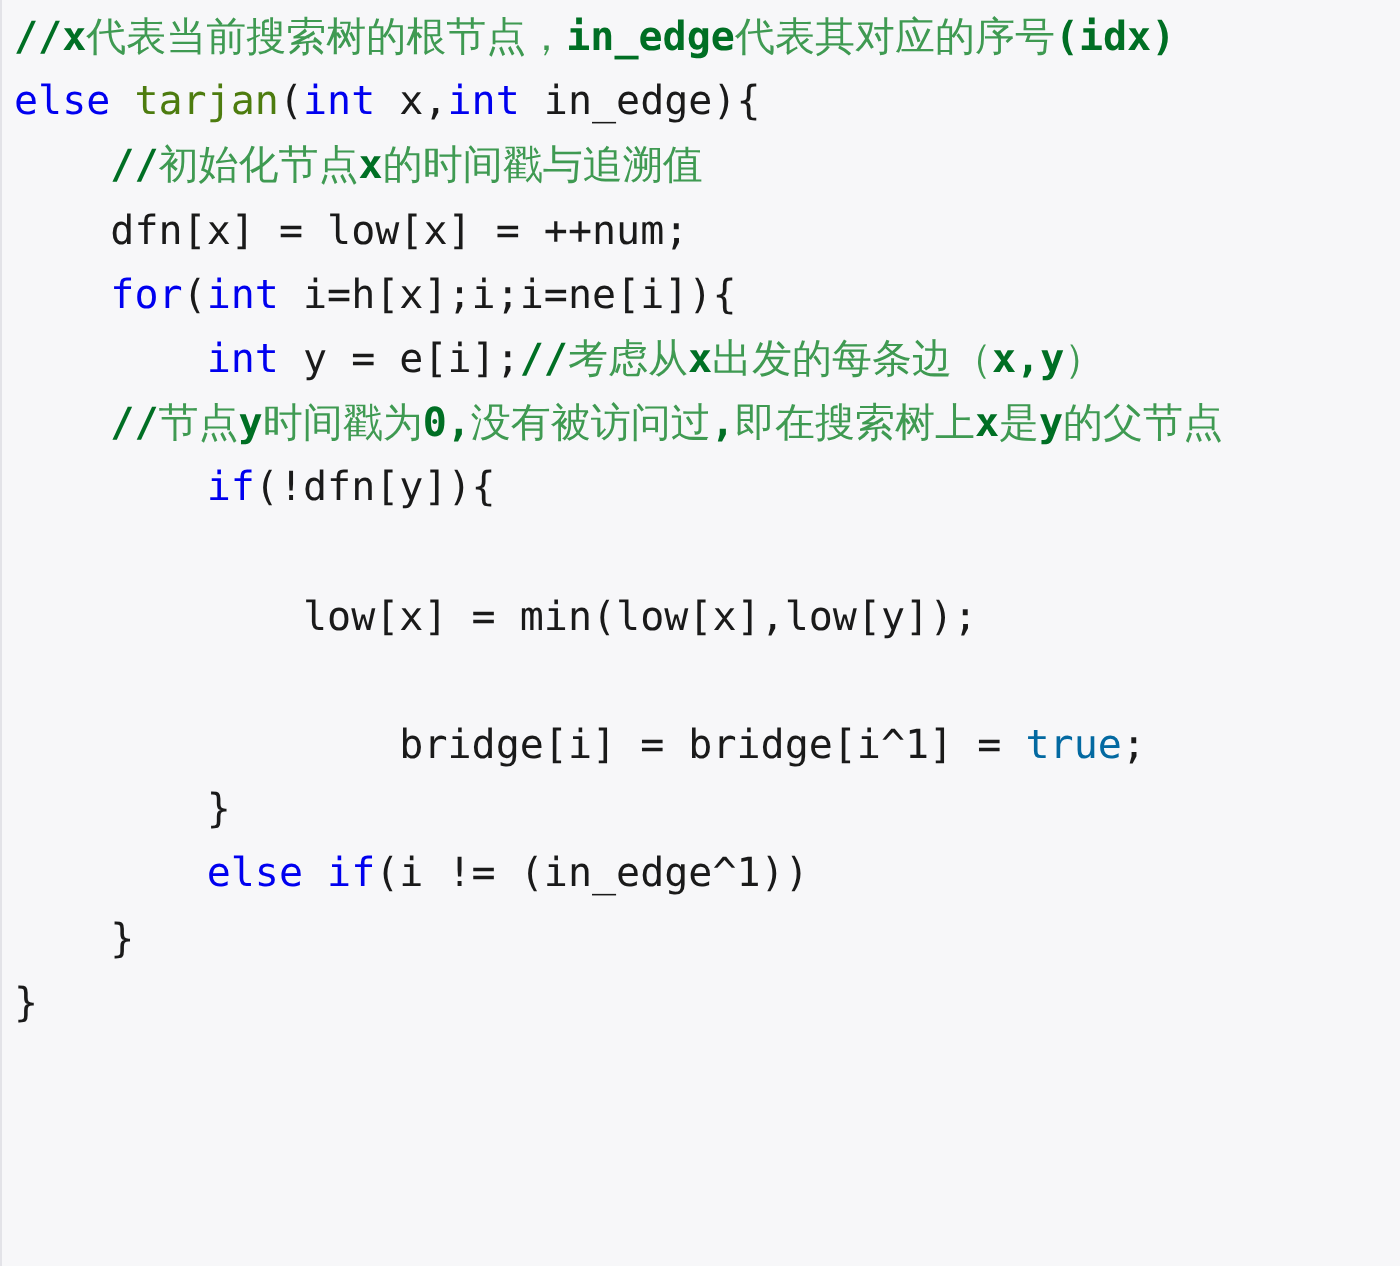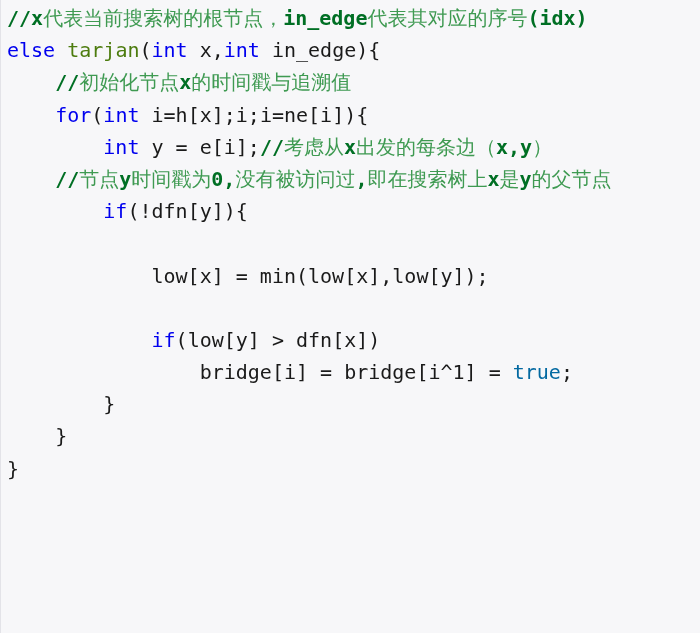--- a/index.html
+++ b/index.html
@@ -42,26 +42,27 @@
   }
 </style>
 </head>
 <body>
 
 <div id="code-block">
   <div id="code-lines">
       <div class="code-line"><span class="tok-cmt-ascii">//</span><span class="tok-cmt-ascii">x</span><span class="tok-cmt">代表当前搜索树的根节点，</span><span class="tok-cmt-ascii">in_edge</span><span class="tok-cmt">代表其对应的序号</span><span class="tok-cmt-ascii">(idx)</span></div>
       <div class="code-line"><span class="tok-kw">else</span><span class="tok-plain"> </span><span class="tok-fn">tarjan</span><span class="tok-plain">(</span><span class="tok-kw">int</span><span class="tok-plain"> x,</span><span class="tok-kw">int</span><span class="tok-plain"> in_edge){</span></div>
       <div class="code-line"><span>    </span><span class="tok-cmt-ascii">//</span><span class="tok-cmt">初始化节点</span><span class="tok-cmt-ascii">x</span><span class="tok-cmt">的时间戳与追溯值</span></div>
+      <div class="code-line"><span>    </span><span class="tok-plain">dfn[x] = low[x] = ++num;</span></div>
       <div class="code-line"><span>    </span><span class="tok-kw">for</span><span class="tok-plain">(</span><span class="tok-kw">int</span><span class="tok-plain"> i=h[x];i;i=ne[i]){</span></div>
       <div class="code-line"><span>        </span><span class="tok-kw">int</span><span class="tok-plain"> y = e[i];</span><span class="tok-cmt-ascii">//</span><span class="tok-cmt">考虑从</span><span class="tok-cmt-ascii">x</span><span class="tok-cmt">出发的每条边（</span><span class="tok-cmt-ascii">x,y</span><span class="tok-cmt">）</span></div>
       <div class="code-line"><span>    </span><span class="tok-cmt-ascii">//</span><span class="tok-cmt">节点</span><span class="tok-cmt-ascii">y</span><span class="tok-cmt">时间戳为</span><span class="tok-cmt-ascii">0,</span><span class="tok-cmt">没有被访问过</span><span class="tok-cmt-ascii">,</span><span class="tok-cmt">即在搜索树上</span><span class="tok-cmt-ascii">x</span><span class="tok-cmt">是</span><span class="tok-cmt-ascii">y</span><span class="tok-cmt">的父节点</span></div>
       <div class="code-line"><span>        </span><span class="tok-kw">if</span><span class="tok-plain">(!dfn[y]){</span></div>
       <div class="code-line"><span>            </span></div>
       <div class="code-line"><span>            </span><span class="tok-plain">low[x] = min(low[x],low[y]);</span></div>
       <div class="code-line blank"></div>
-      <div class="code-line"><span>            </span><span class="tok-kw">if</span><span class="tok-plain">(low[y] &gt; dfn[x])</span></div>
       <div class="code-line"><span>                </span><span class="tok-plain">bridge[i] = bridge[i^1] = </span><span class="tok-lit">true</span><span class="tok-plain">;</span></div>
       <div class="code-line"><span>        </span><span class="tok-plain">}</span></div>
+      <div class="code-line"><span>        </span><span class="tok-kw">else</span><span class="tok-plain"> </span><span class="tok-kw">if</span><span class="tok-plain">(i != (in_edge^1))</span></div>
       <div class="code-line"><span>    </span><span class="tok-plain">}</span></div>
       <div class="code-line"><span class="tok-plain">}</span></div>
     </div>
 </div>
 
 </body></html>

